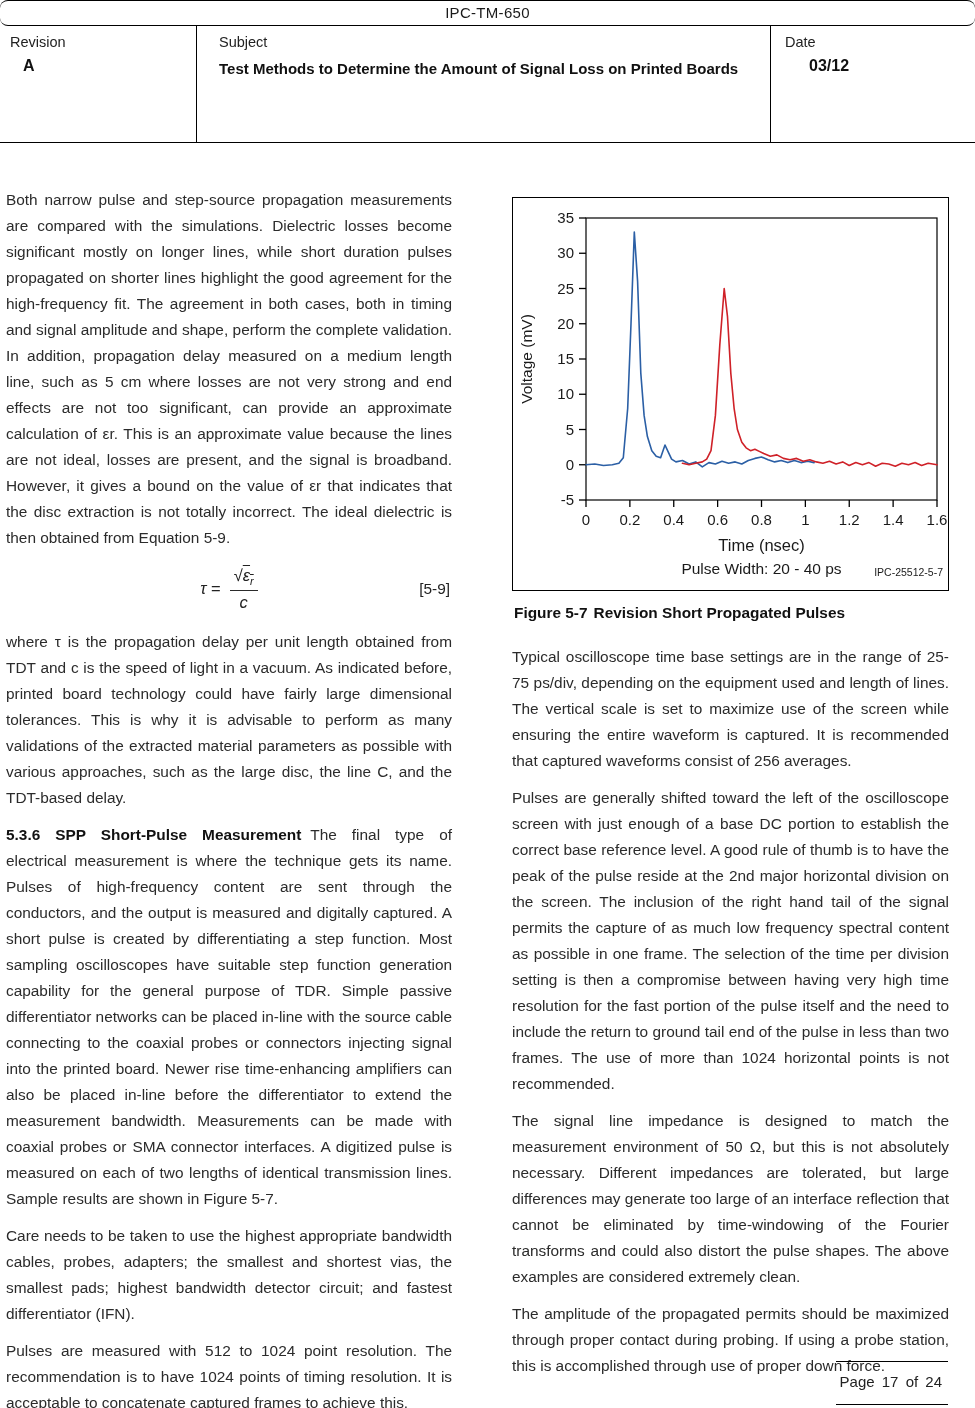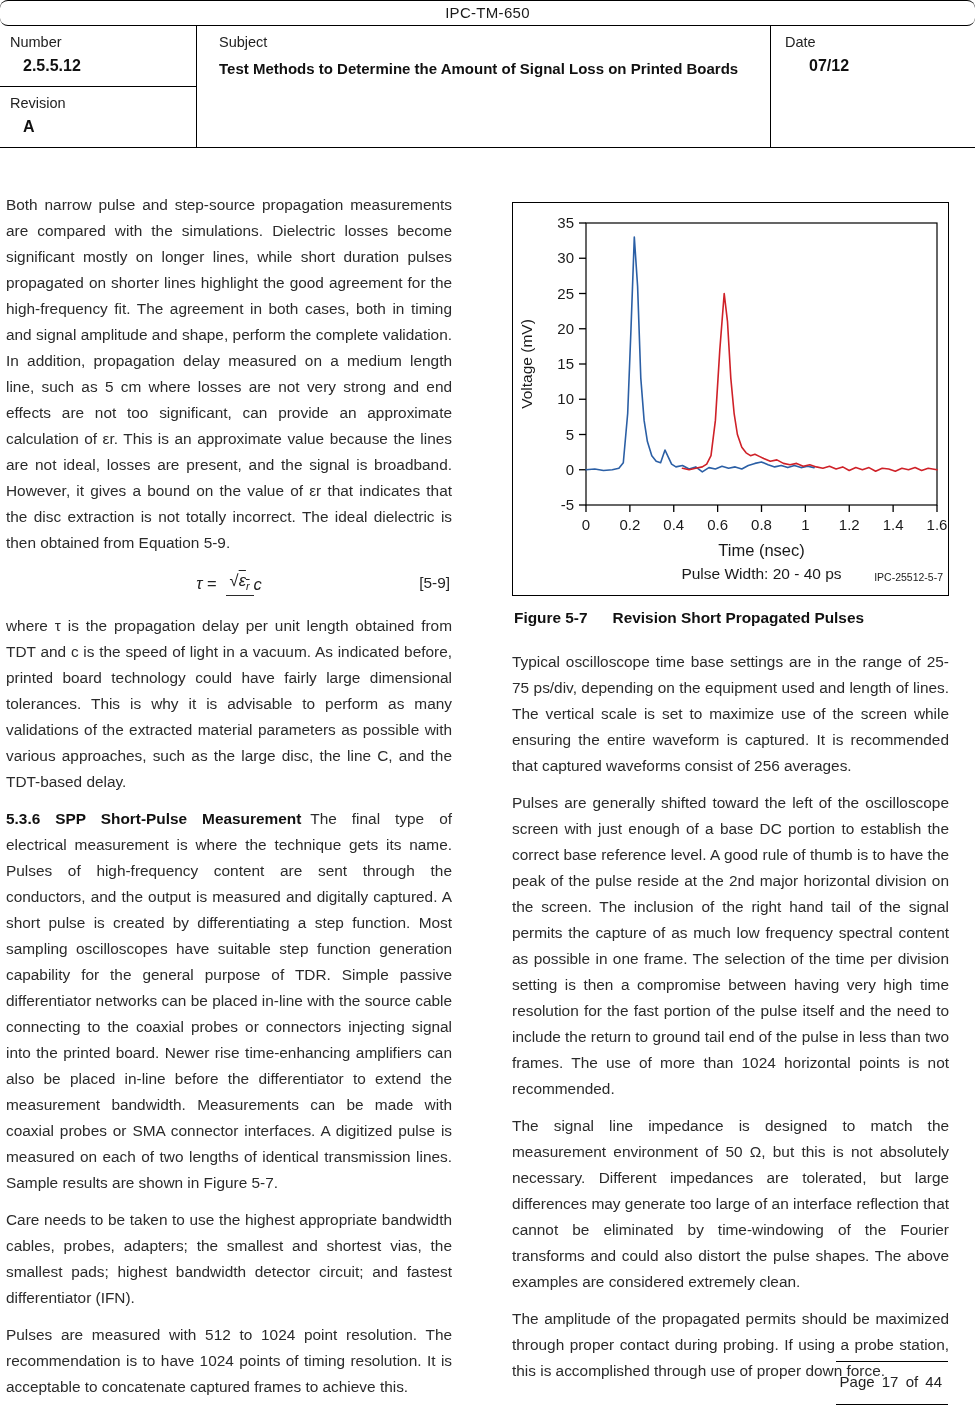--- a/index.html
+++ b/index.html
@@ -38,66 +38,62 @@
     margin: 0 0 11px 0; hyphens: auto; -webkit-hyphens: auto;
   }
   .section-head { font-weight: bold; color: #111; margin-right: 9px; }
 
   
   .equation {
     position: relative; display: flex; align-items: center; justify-content: center;
     gap: 9px; margin: 15px 0 17px; font-size: 16.5px; color: #222;
   }
   .italic { font-style: italic; }
-  .eq-frac { display: inline-flex; flex-direction: row; align-items: center; }
+  .eq-frac { display: inline-flex; flex-direction: column; align-items: center; }
   .eq-num { border-bottom: 1.3px solid #2b2b2b; padding: 0 4px 2px; line-height: 1.15; }
   .eq-overline { text-decoration: overline; }
   .eq-sub { font-size: 11px; }
   .eq-den { padding-top: 2px; line-height: 1.15; font-style: italic; }
   .eq-ref { position: absolute; right: 2px; top: 50%; transform: translateY(-50%); font-size: 15.4px; }
 
   
   .figure-box { border: 1px solid #000; width: 437px; margin-top: 10px; background: #fff; }
   .figure-box svg { display: block; }
   svg text { font-family: "Liberation Sans", sans-serif; fill: #1a1a1a; }
   .figure-caption { font-weight: bold; font-size: 15.4px; color: #111; margin: 13px 0 22px 2px; }
-  .figure-caption .fig-label { margin-right: 25px; }
+  .figure-caption .fig-label { margin-right: 6px; }
 
   
   .footer {
     position: absolute; right: 27px; bottom: 3px;
     border-top: 1px solid #000; border-bottom: 1px solid #000;
     padding: 11px 6px 14px 4px; font-size: 15px; color: #222; word-spacing: 3px;
   }
 </style>
 </head>
 <body>
 
 <div class="page">
 
   <header>
     <div class="doc-id">IPC-TM-650</div>
     <div class="hdr-table">
       <div class="hdr-left">
-        <div class="hdr-sub top">
-          <div class="hdr-label">Number</div>
-          <div class="hdr-value">2.5.5.12</div>
-        </div>
         <div class="hdr-sub">
           <div class="hdr-label">Revision</div>
           <div class="hdr-value">A</div>
         </div>
       </div>
       <div class="hdr-mid">
         <div class="hdr-label">Subject</div>
         <div class="hdr-subject">Test Methods to Determine the Amount of Signal Loss on Printed Boards</div>
       </div>
       <div class="hdr-right">
         <div class="hdr-label">Date</div>
-        <div class="hdr-value">07/12</div>
+        <div class="hdr-value">03/12</div>
       </div>
     </div>
   </header>
 
   <main class="columns">
 
     <section class="col-left">
       <p class="body">Both narrow pulse and step-source propagation measurements are compared with the simulations. Dielectric losses become significant mostly on longer lines, while short duration pulses propagated on shorter lines highlight the good agreement for the high-frequency fit. The agreement in both cases, both in timing and signal amplitude and shape, perform the complete validation. In addition, propagation delay measured on a medium length line, such as 5 cm where losses are not very strong and end effects are not too significant, can provide an approximate calculation of εr. This is an approximate value because the lines are not ideal, losses are present, and the signal is broadband. However, it gives a bound on the value of εr that indicates that the disc extraction is not totally incorrect. The ideal dielectric is then obtained from Equation 5-9.</p>
 
       <div class="equation">
@@ -173,15 +169,15 @@
         <span class="fig-label">Figure 5-7</span><span>Revision Short Propagated Pulses</span>
       </div>
 
       <p class="body">Typical oscilloscope time base settings are in the range of 25-75 ps/div, depending on the equipment used and length of lines. The vertical scale is set to maximize use of the screen while ensuring the entire waveform is captured. It is recommended that captured waveforms consist of 256 averages.</p>
       <p class="body">Pulses are generally shifted toward the left of the oscilloscope screen with just enough of a base DC portion to establish the correct base reference level. A good rule of thumb is to have the peak of the pulse reside at the 2nd major horizontal division on the screen. The inclusion of the right hand tail of the signal permits the capture of as much low frequency spectral content as possible in one frame. The selection of the time per division setting is then a compromise between having very high time resolution for the fast portion of the pulse itself and the need to include the return to ground tail end of the pulse in less than two frames. The use of more than 1024 horizontal points is not recommended.</p>
       <p class="body">The signal line impedance is designed to match the measurement environment of 50 Ω, but this is not absolutely necessary. Different impedances are tolerated, but large differences may generate too large of an interface reflection that cannot be eliminated by time-windowing of the Fourier transforms and could also distort the pulse shapes. The above examples are considered extremely clean.</p>
       <p class="body">The amplitude of the propagated permits should be maximized through proper contact during probing. If using a probe station, this is accomplished through use of proper down force.</p>
     </section>
   </main>
 
-  <div class="footer">Page 17 of 44</div>
+  <div class="footer">Page 17 of 24</div>
 
 </div>
 
 </body></html>

